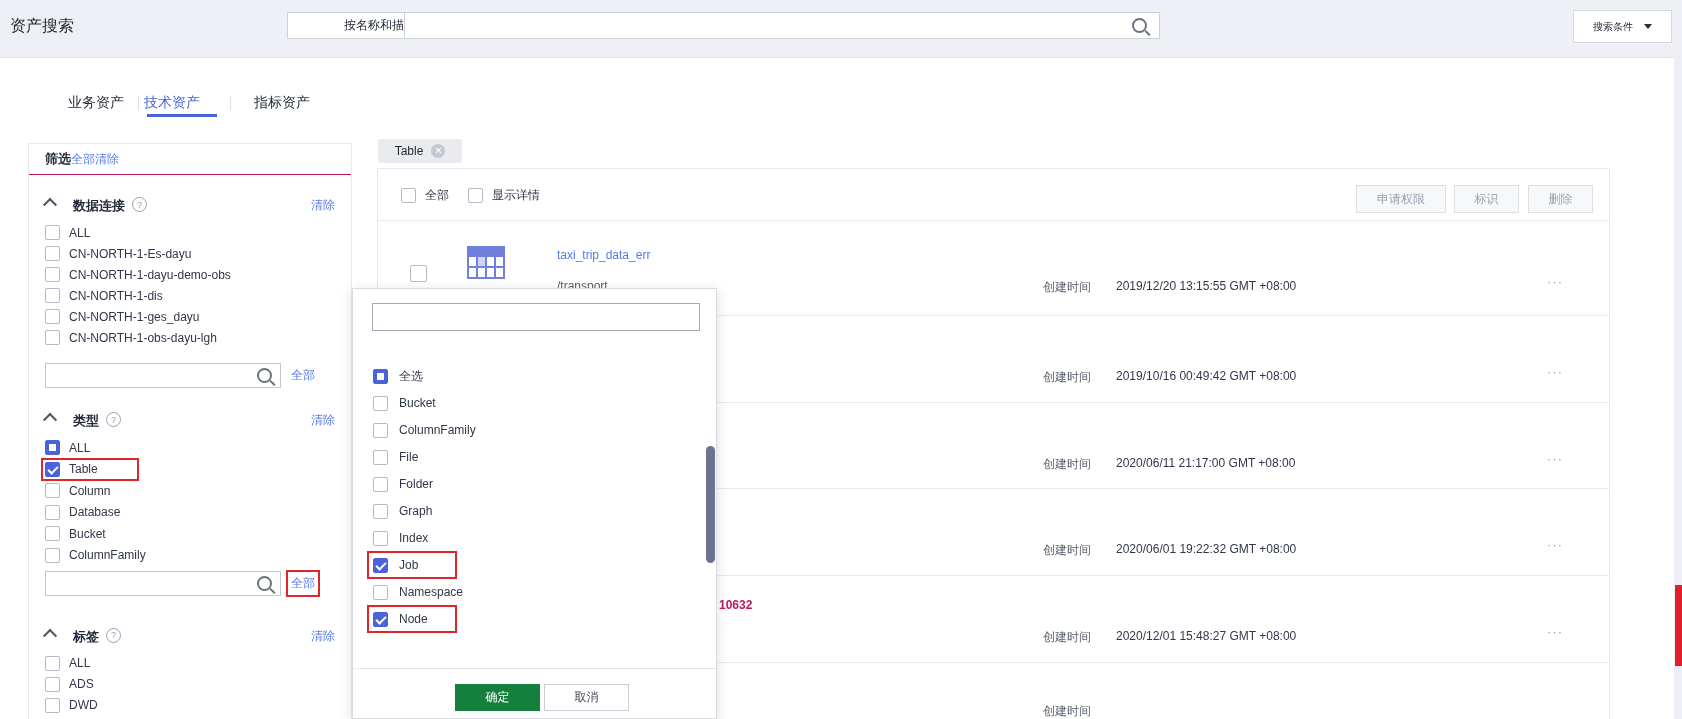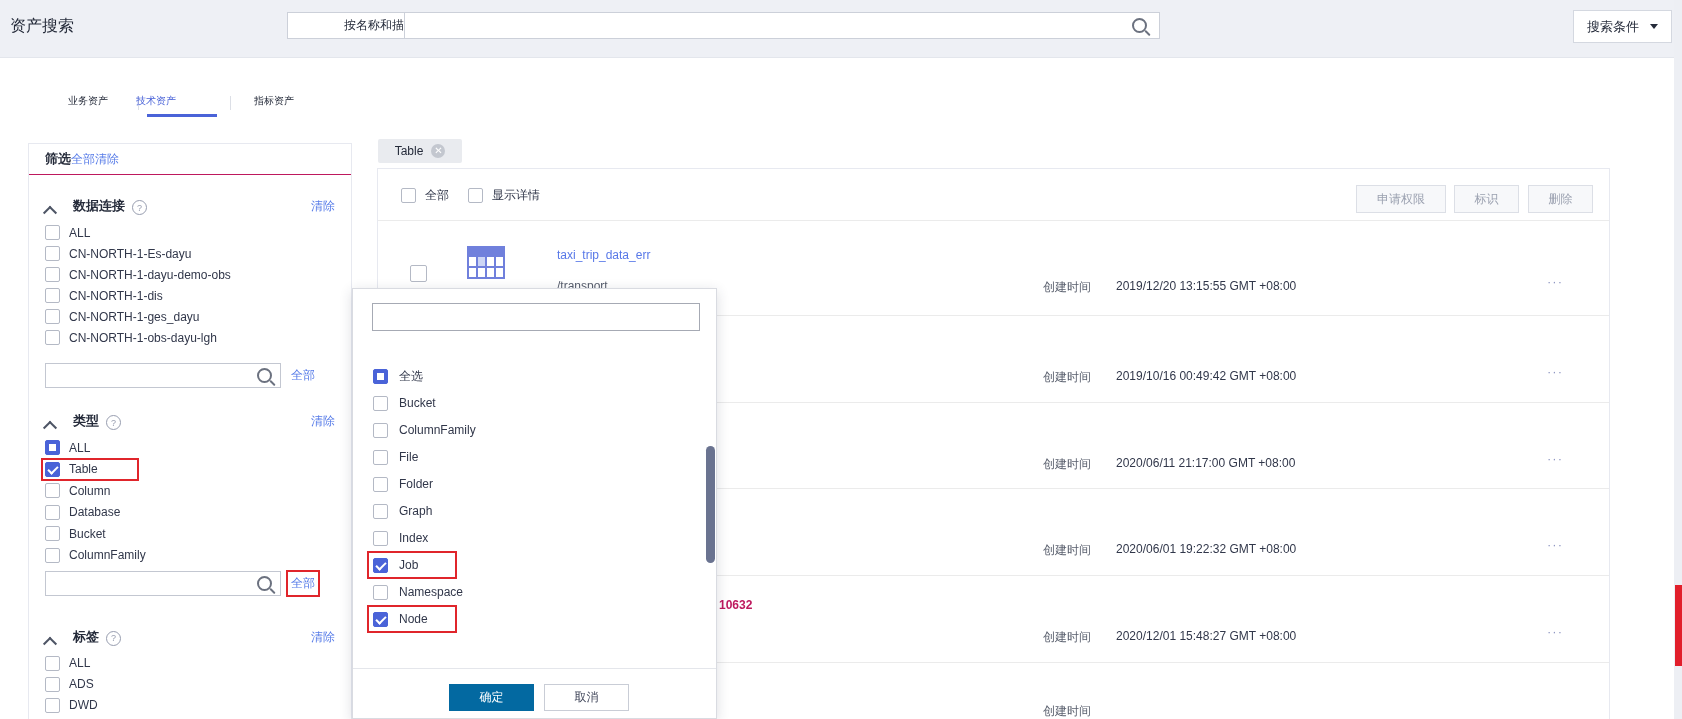--- a/index.html
+++ b/index.html
@@ -16,35 +16,35 @@
   .caret{width:0;height:0;border-left:4px solid transparent;border-right:4px solid transparent;
          border-top:5px solid #8a8e99;flex:none;margin-left:4px;}
   #search-input{left:404px;top:12px;width:756px;height:27px;}
   #search-input input{width:100%;height:100%;border:0;outline:none;padding:0 30px 0 10px;
                       box-sizing:border-box;font:12px "Liberation Sans",sans-serif;background:transparent;}
   .mag{width:11px;height:11px;border:2px solid #6b717f;border-radius:50%;display:inline-block;position:relative;}
   .mag::after{content:"";position:absolute;width:7px;height:2px;background:#6b717f;
               right:-6px;bottom:-3px;transform:rotate(45deg);border-radius:1px;}
   #topbar-mag{left:1132px;top:18px;}
   #cond-btn{left:1573px;top:10px;width:97px;height:31px;background:#fff;border:1px solid #d4d8e0;
-            display:flex;align-items:center;justify-content:center;gap:7px;cursor:pointer;font-size:13px;}
+            display:flex;align-items:center;justify-content:center;gap:7px;cursor:pointer;font-size:10px;}
   #cond-btn .caret{border-top-color:#252b3a;}
   
-  .tab{top:94px;font-size:10px;color:#252b3a;cursor:pointer;}
+  .tab{top:94px;font-size:14px;color:#252b3a;cursor:pointer;}
   .tab.active{color:#4a63d8;}
   .tab-sep{top:96px;width:1px;height:14px;background:#dcdfe6;}
   #tab-underline{left:147px;top:114px;width:70px;height:3px;background:#4a63d8;}
   
   #sidebar{left:28px;top:143px;width:324px;height:600px;background:#fff;border:1px solid #e7e9f0;box-sizing:border-box;}
   #side-head{display:flex;justify-content:flex-start;align-items:center;height:30px;
              padding:0 16px;border-bottom:1px solid #be185d;}
   #side-head .t{font-size:13px;font-weight:bold;}
   .link{color:#567be8;cursor:pointer;font-size:12px;}
   #side-body{padding:2px 16px 0 16px;}
-  .sec-head{display:flex;align-items:flex-end;margin-top:22px;height:18px;}
+  .sec-head{display:flex;align-items:flex-start;margin-top:22px;height:18px;}
   .chev{width:8px;height:8px;border-left:2px solid #4e5565;border-top:2px solid #4e5565;
         transform:rotate(45deg) translate(2px,2px);flex:none;cursor:pointer;}
   .sec-title{font-size:13px;font-weight:bold;margin-left:18px;}
   .help{width:13px;height:13px;border:1px solid #979daf;border-radius:50%;margin-left:7px;flex:none;
         display:flex;align-items:center;justify-content:center;color:#979daf;font-size:9px;cursor:pointer;}
   .help::after{content:"?";}
   .sec-clear{margin-left:auto;}
   .cb{width:15px;height:15px;border:1px solid #b4b9c5;border-radius:2px;background:#fff;
       box-sizing:border-box;flex:none;position:relative;cursor:pointer;}
   .cb.on{background:#4a63d8;border-color:#4a63d8;}
@@ -91,21 +91,21 @@
   #pop-input{position:absolute;left:19px;top:14px;width:328px;height:28px;border:1px solid #a6aab4;
              box-sizing:border-box;}
   #pop-input input{width:100%;height:100%;border:0;outline:none;padding:0 8px;box-sizing:border-box;
                    font:12px "Liberation Sans",sans-serif;}
   #pop-list{position:absolute;left:20px;top:68px;width:300px;}
   .popt{display:flex;align-items:center;height:16px;margin-top:11px;}
   .popt .lb{margin-left:11px;color:#31374a;}
   .popt.ringed{outline:2px solid #e0252b;outline-offset:4px;width:66px;padding-right:12px;}
   #pop-scroll{position:absolute;left:353px;top:157px;width:9px;height:117px;border-radius:5px;background:#6a7390;cursor:pointer;}
   #pop-foot{position:absolute;left:0;top:379px;width:100%;border-top:1px solid #e4e6eb;height:52px;}
-  #ok-btn{position:absolute;left:96px;top:15px;width:85px;height:27px;background:#0369a1;color:#fff;
+  #ok-btn{position:absolute;left:102px;top:15px;width:85px;height:27px;background:#15803d;color:#fff;
           border:0;font:12px "Liberation Sans",sans-serif;cursor:pointer;}
   #cancel-btn{position:absolute;left:191px;top:15px;width:85px;height:27px;background:#fff;color:#40465a;
           border:1px solid #c9cdd6;font:12px "Liberation Sans",sans-serif;box-sizing:border-box;cursor:pointer;}
   
   #vtrack{left:1674px;top:0;width:8px;height:719px;background:#edeff4;}
   #vthumb-red{left:1675px;top:585px;width:7px;height:81px;background:#e11f2b;cursor:pointer;}
 </style>
 </head>
 <body>
 
@@ -125,21 +125,21 @@
   <span class="abs mag" id="topbar-mag"></span>
 
   <div class="abs" id="cond-btn">
     <span>搜索条件</span>
     <span class="caret"></span>
   </div>
 
   
   <div class="abs tab" style="left:68px">业务资产</div>
   <div class="abs tab-sep" style="left:138px"></div>
-  <div class="abs tab active" style="left:136px">技术资产</div>
+  <div class="abs tab active" style="left:144px">技术资产</div>
   <div class="abs tab-sep" style="left:230px"></div>
   <div class="abs tab" style="left:254px">指标资产</div>
   <div class="abs" id="tab-underline"></div>
 
   
   <div class="abs" id="sidebar">
     <div id="side-head">
       <span class="t">筛选</span>
       <span class="link">全部清除</span>
     </div>

